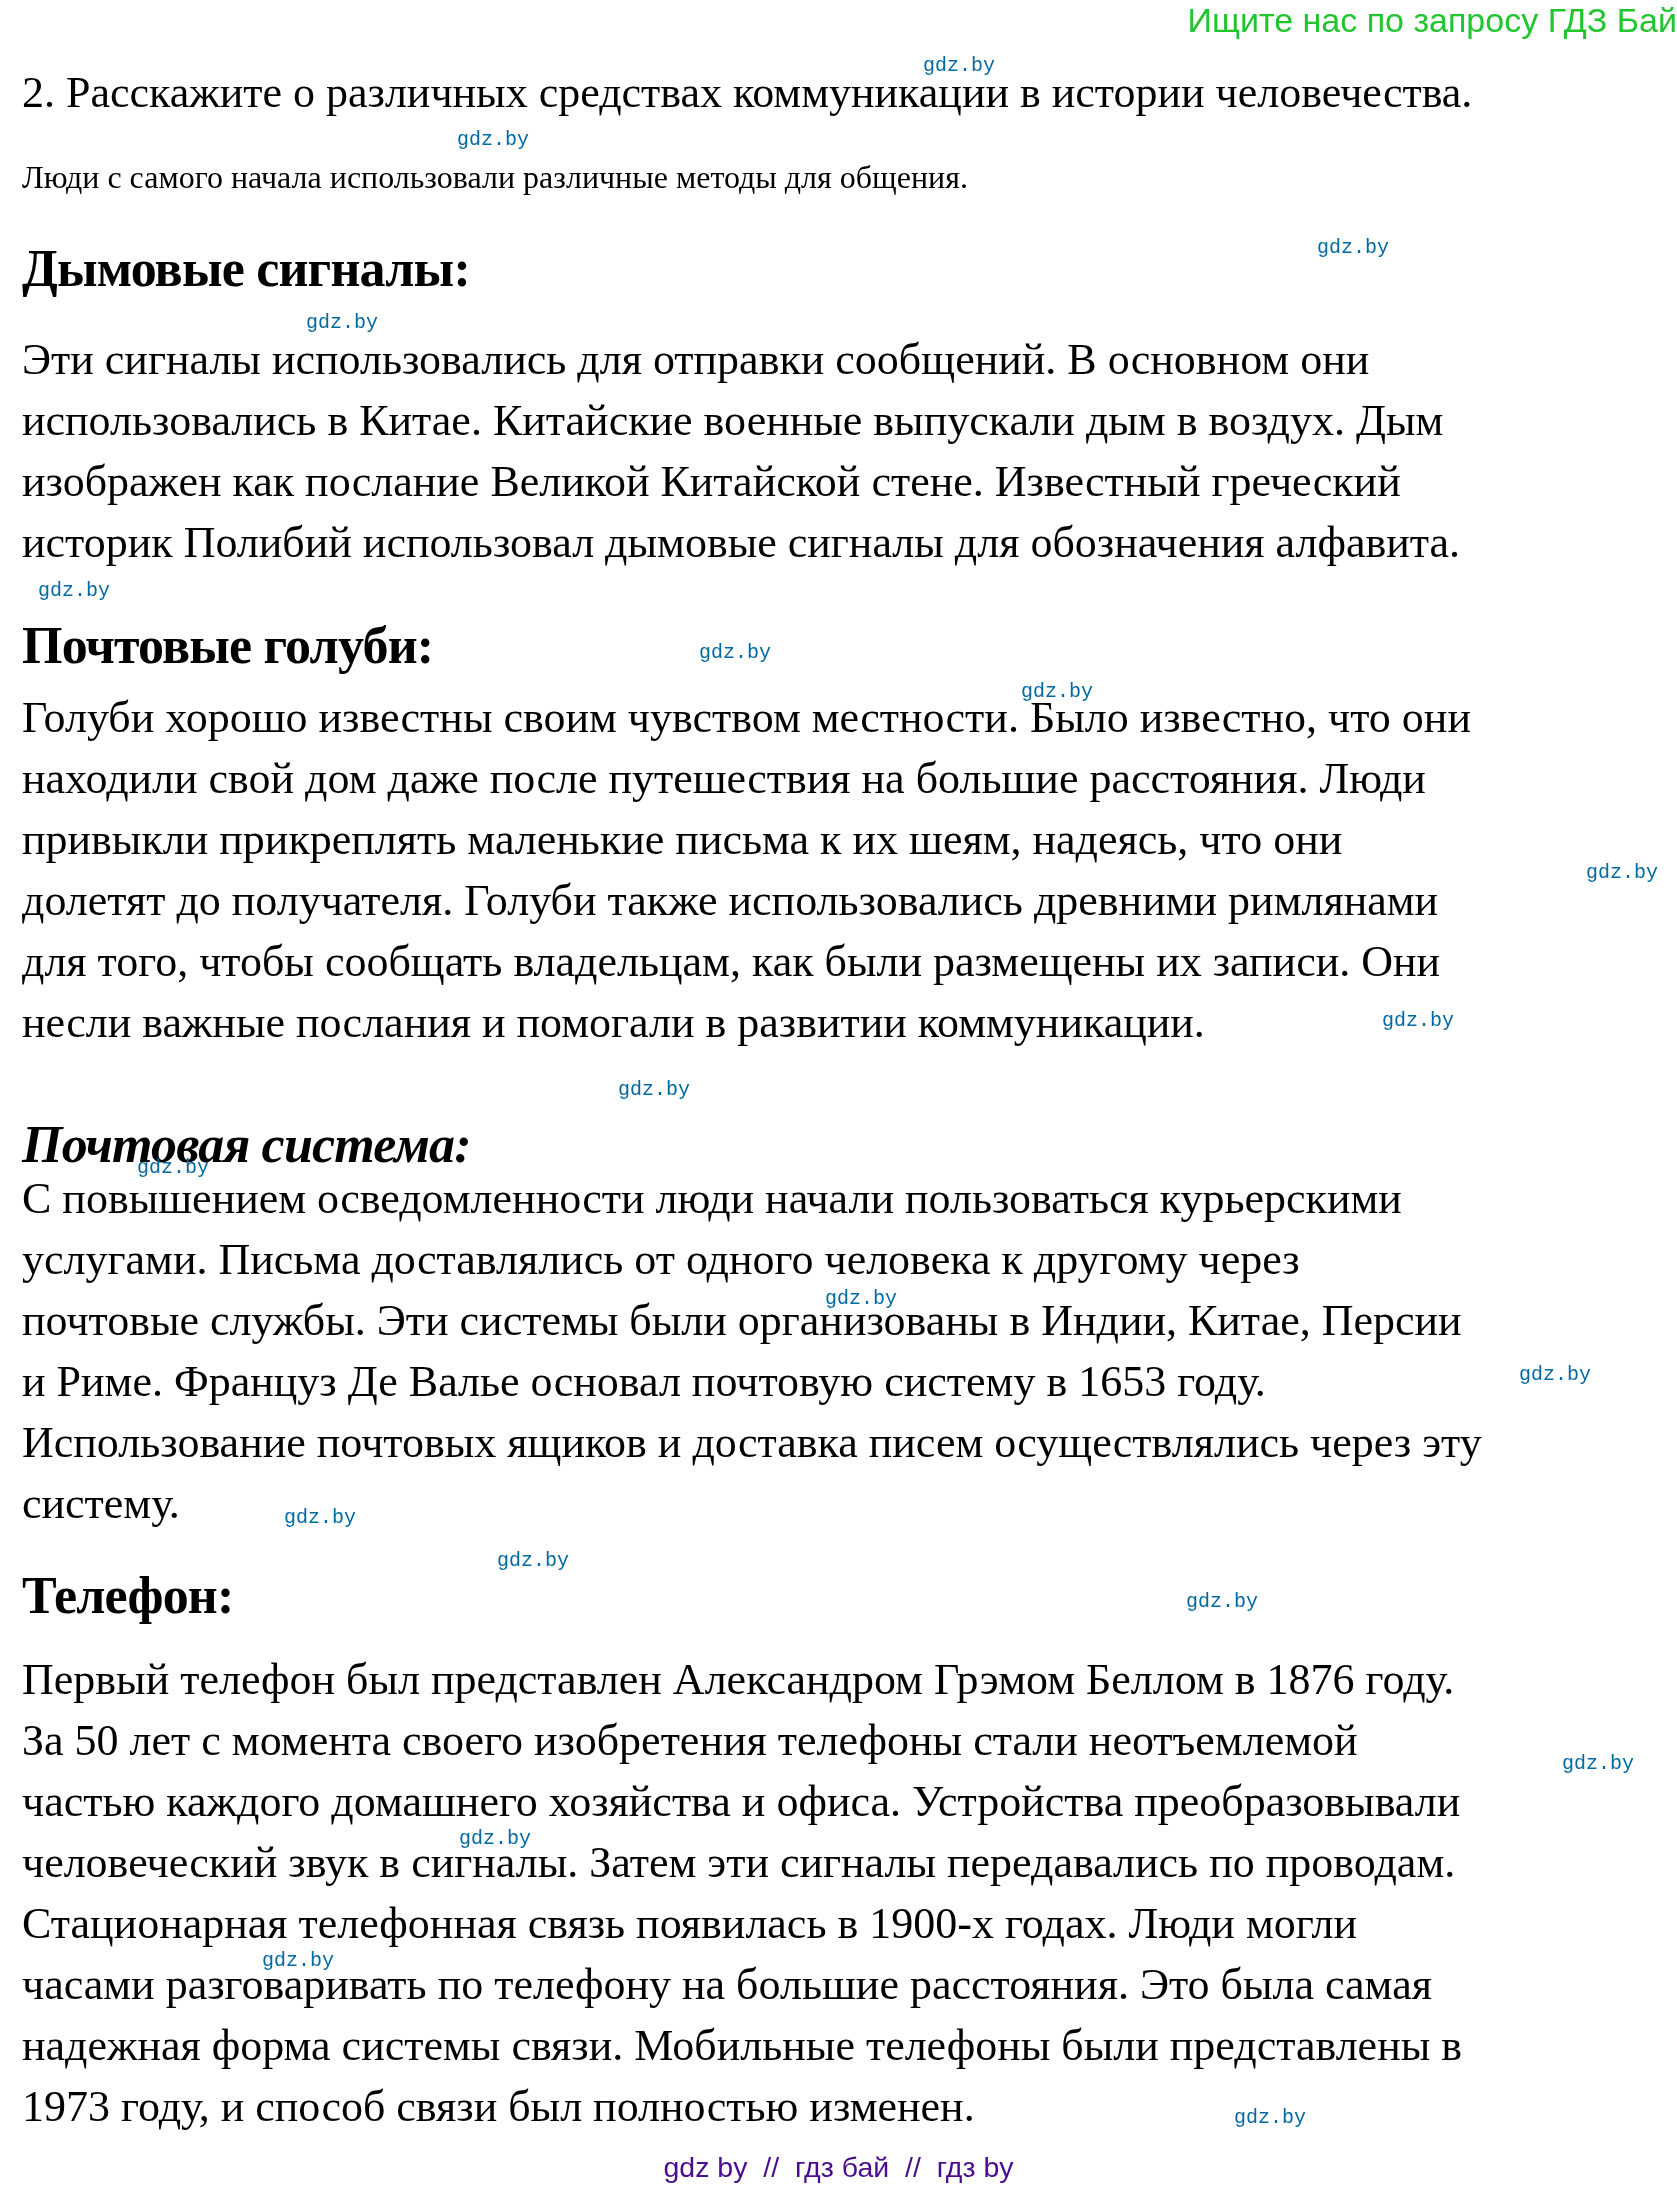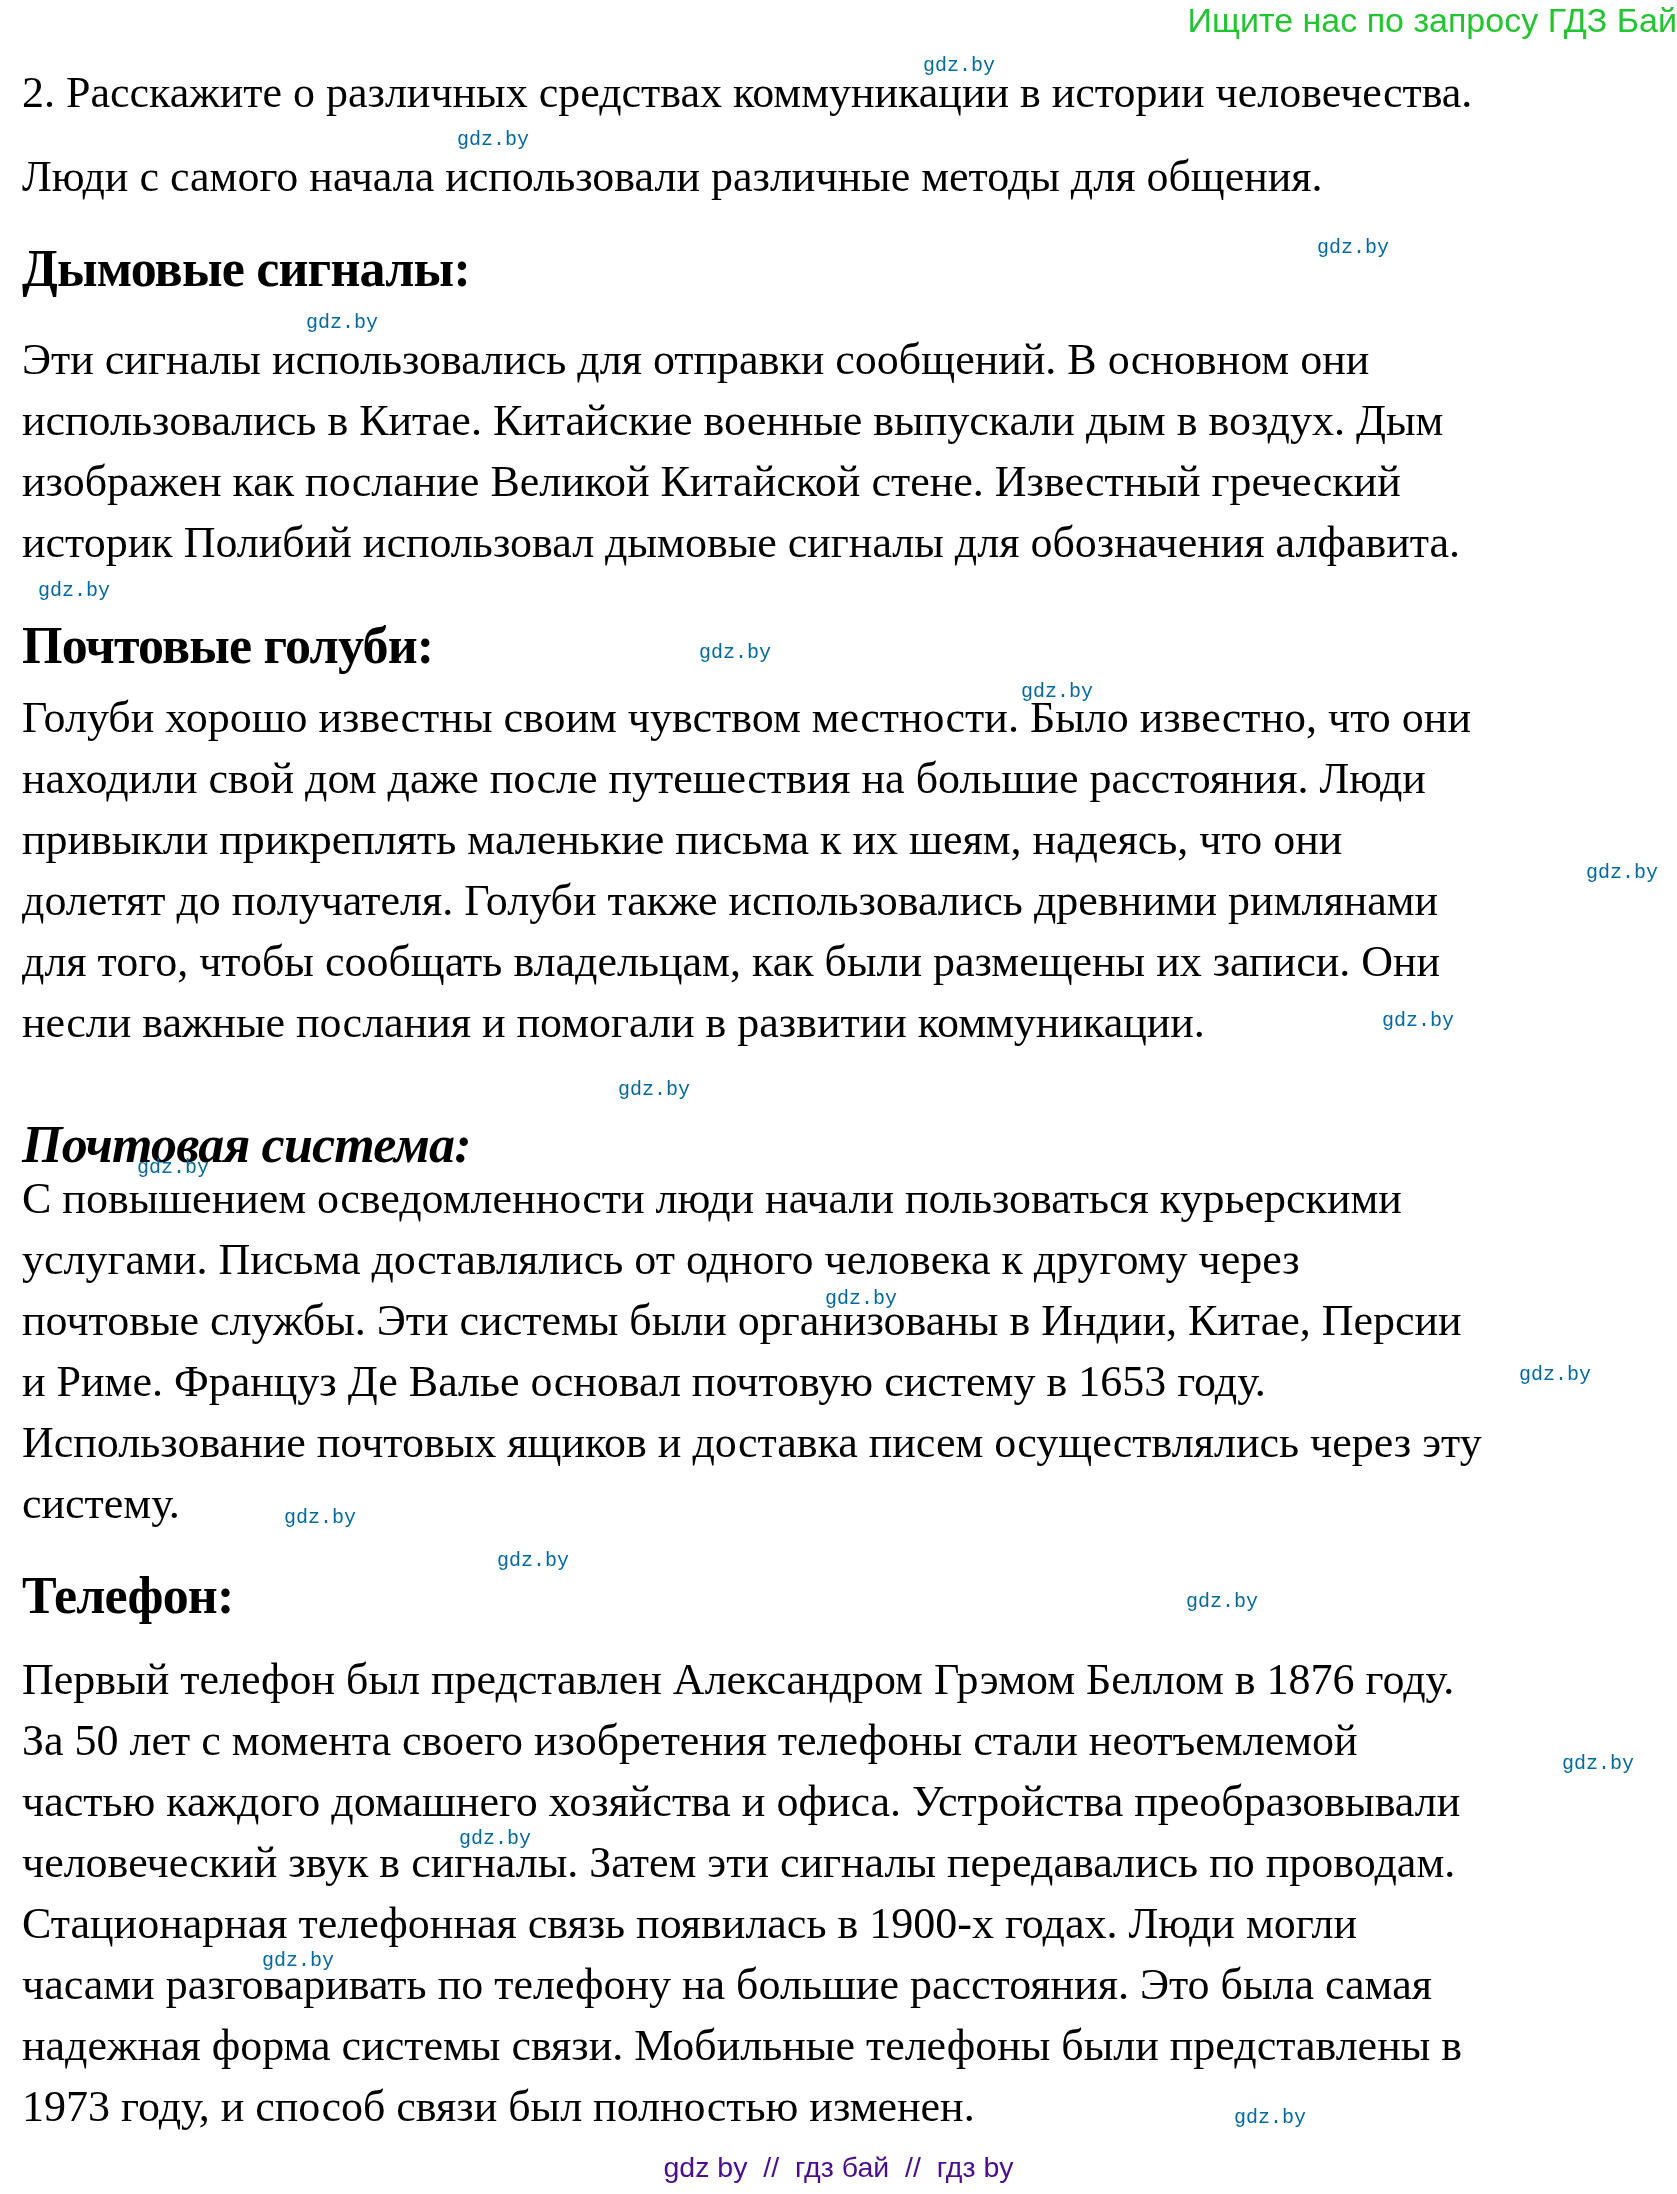--- a/index.html
+++ b/index.html
@@ -34,21 +34,21 @@
     width: 1645px;
     font-size: 44px;
     line-height: 60px;
     white-space: pre-line;
   }
   .intro {
     position: absolute;
     top: 147px;
     left: 22px;
     width: 1645px;
-    font-size: 44px;
+    font-size: 32px;
     line-height: 60px;
     white-space: pre-line;
   }
   .sec-h {
     position: absolute;
     left: 22px;
     width: 1645px;
     font-size: 52px;
     font-weight: bold;
     line-height: 60px;

